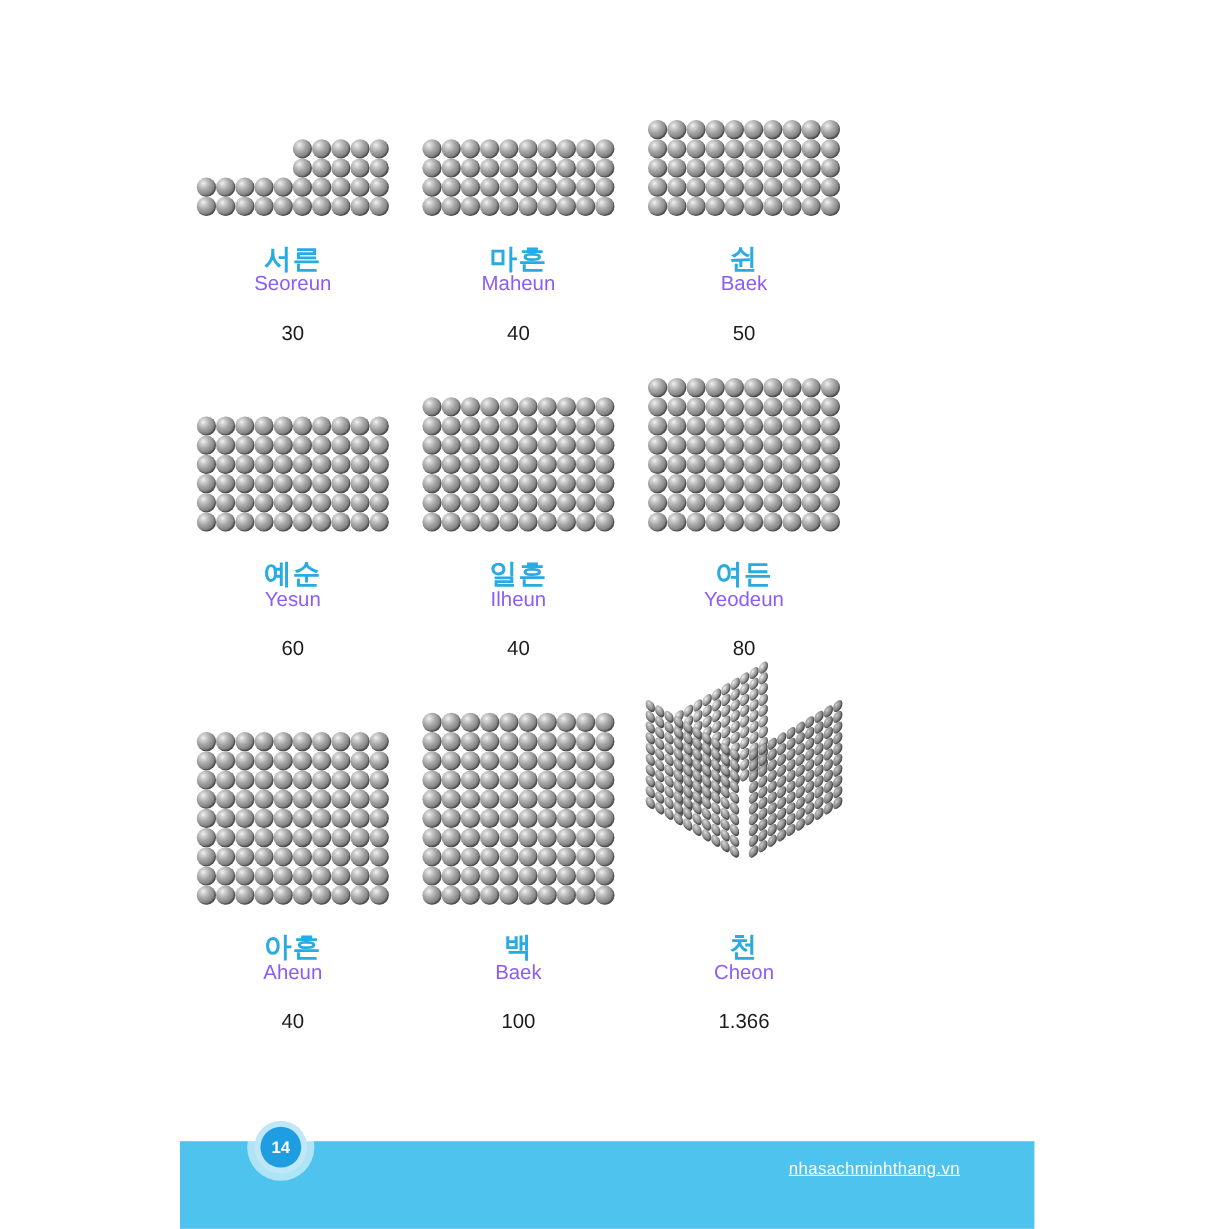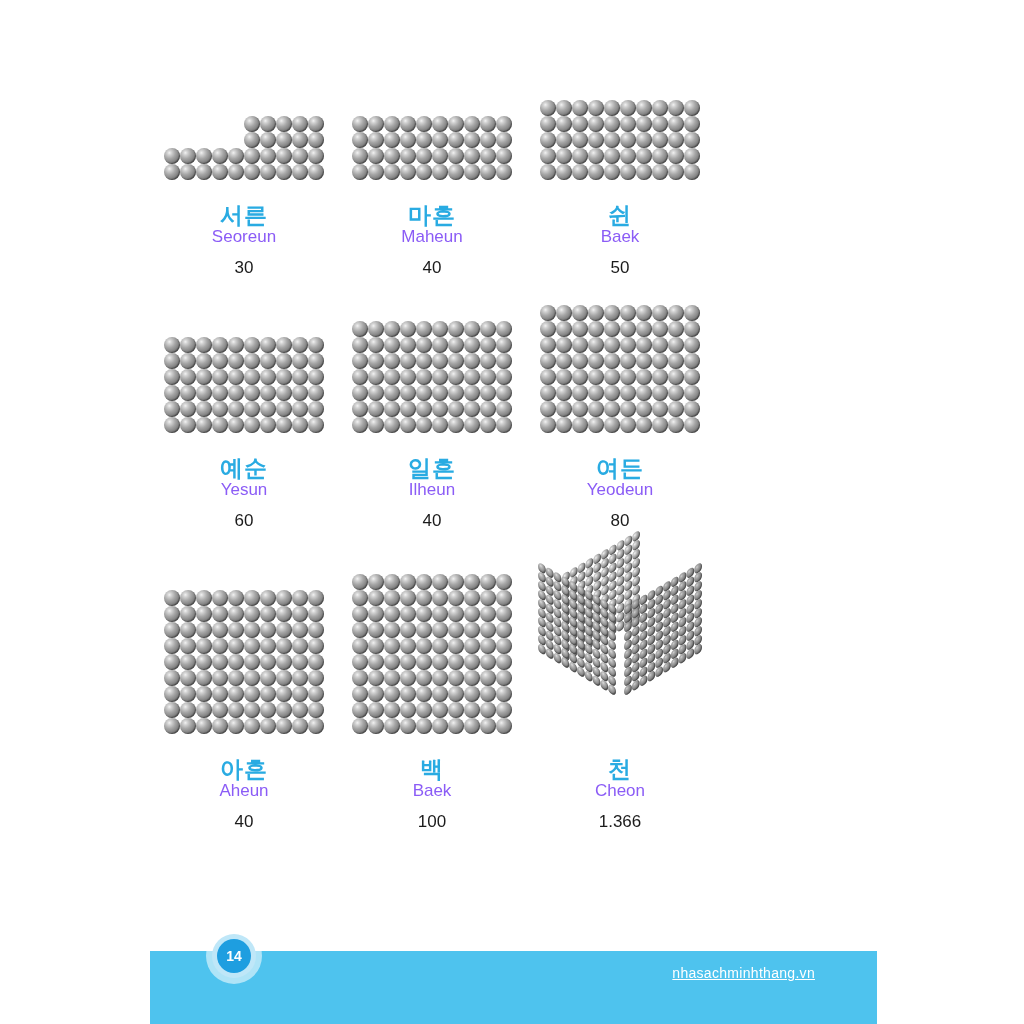--- a/index.html
+++ b/index.html
@@ -53,21 +53,21 @@
     width:188px;
     display:flex;flex-direction:column;align-items:center;
     justify-content:flex-end;
   }
   .art{display:flex;align-items:flex-end;justify-content:center;}
   .kor{
     color:#29abe2;font-weight:bold;font-size:23px;line-height:1;
     margin-top:24px;letter-spacing:1px;
   }
   .rom{color:#8b5cf6;font-size:17px;line-height:1;margin-top:1px;}
-  .num{color:#1b1b1b;font-size:17px;line-height:1;margin-top:14px;}
+  .num{color:#1b1b1b;font-size:17px;line-height:1;margin-top:24px;}
 
   
   .dot{
     width:16px;height:16px;border-radius:50%;
     background:
       radial-gradient(circle at 34% 30%,
         #f2f2f2 0%, #d2d2d2 14%, #a6a6a6 38%,
         #878787 60%, #5f5f5f 84%, #3f3f3f 100%);
     box-shadow:inset -1px -1px 1px rgba(0,0,0,.35);
   }
@@ -99,21 +99,20 @@
   }
   .face-right .dot{
     background:radial-gradient(circle at 36% 30%,
       #cfcfcf 0%, #ababab 18%, #8b8b8b 44%, #6b6b6b 70%, #434343 100%);
   }
 
   
   .footer{
     position:absolute;left:150px;top:951px;width:712px;height:73px;
     background:#4ec3ee;
-    padding-left:15px;
   }
   .page-badge-wrap{
     position:absolute;left:56px;top:-23px;width:56px;height:56px;
     border-radius:50%;
     background:rgba(255,255,255,.55);
     display:flex;align-items:center;justify-content:center;
   }
   .page-badge-ring{
     width:44px;height:44px;border-radius:50%;
     background:#bfe7f8;

